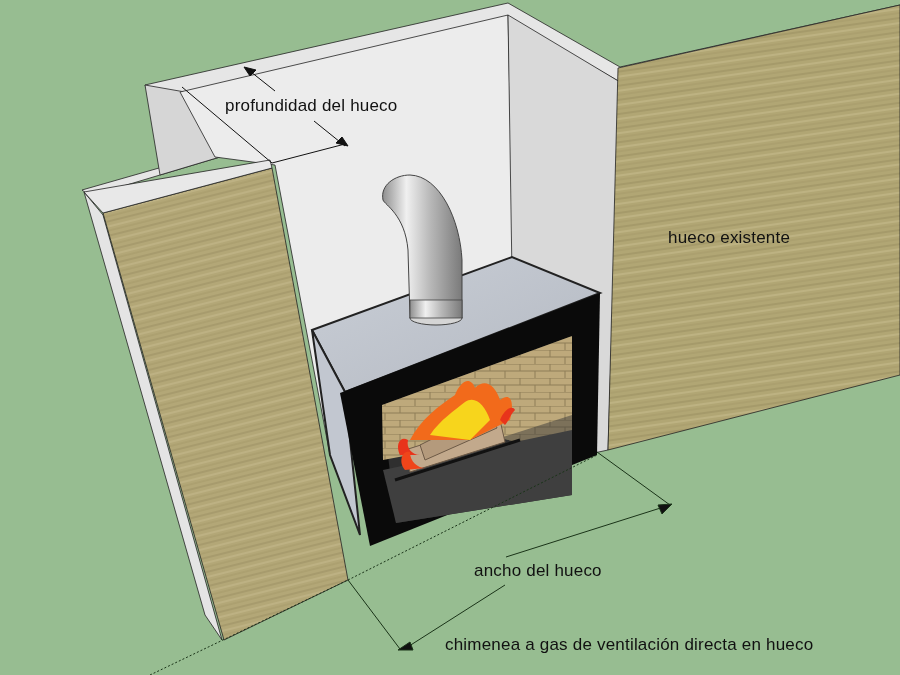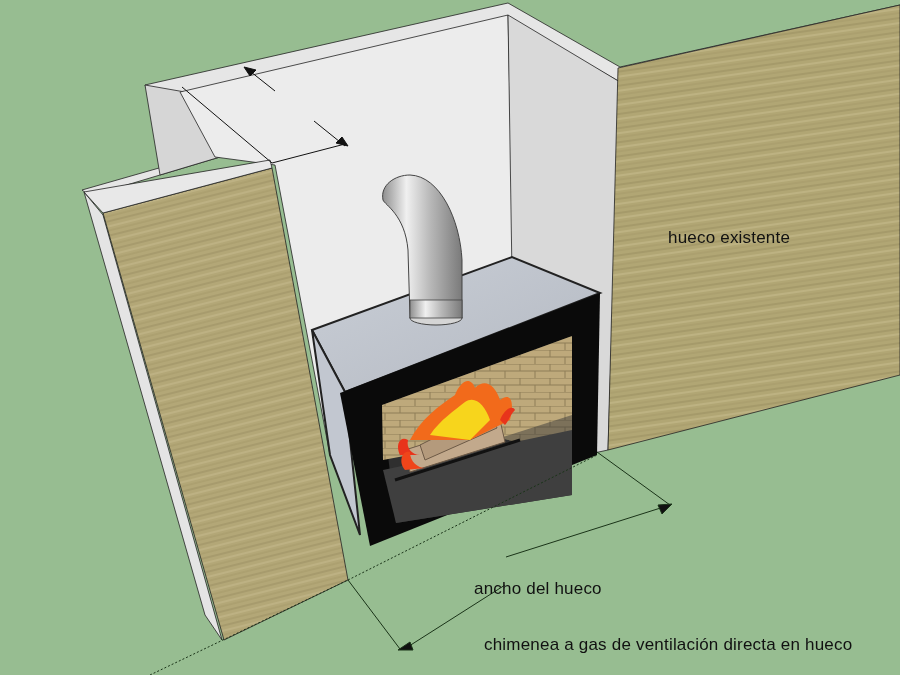--- a/index.html
+++ b/index.html
@@ -107,16 +107,17 @@
       <line x1="597" y1="452" x2="670" y2="505"></line>
       <line x1="506" y1="557" x2="670" y2="505"></line>
       <polygon points="672,504 658,505 662,514"></polygon>
       <line x1="406" y1="648" x2="505" y2="585"></line>
       <polygon points="398,650 410,642 413,650"></polygon>
     </g>
 
     <line x1="150" y1="675" x2="348" y2="580" stroke="#1a3318" stroke-width="1" stroke-dasharray="2,2"></line>
   </svg>
 
+  <div class="lbl" style="left:225px; top:96px;">profundidad del hueco</div>
   <div class="lbl" style="left:668px; top:228px;">hueco existente</div>
-  <div class="lbl" style="left:474px; top:579px;">ancho del hueco</div>
-  <div class="lbl" style="left:445px; top:635px;margin-left:39px;">chimenea a gas de ventilación directa en hueco</div>
+  <div class="lbl" style="left:474px; top:561px;">ancho del hueco</div>
+  <div class="lbl" style="left:445px; top:635px;">chimenea a gas de ventilación directa en hueco</div>
 </div>
 
 </body></html>

